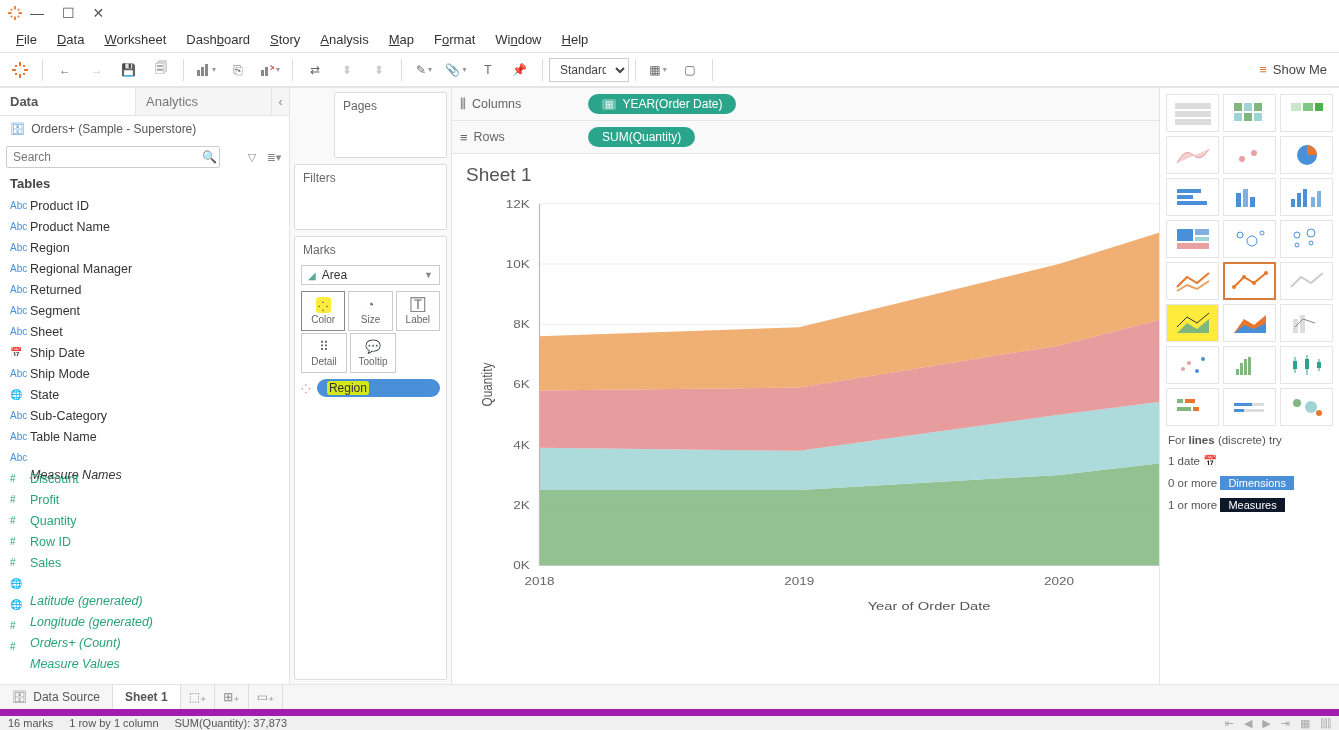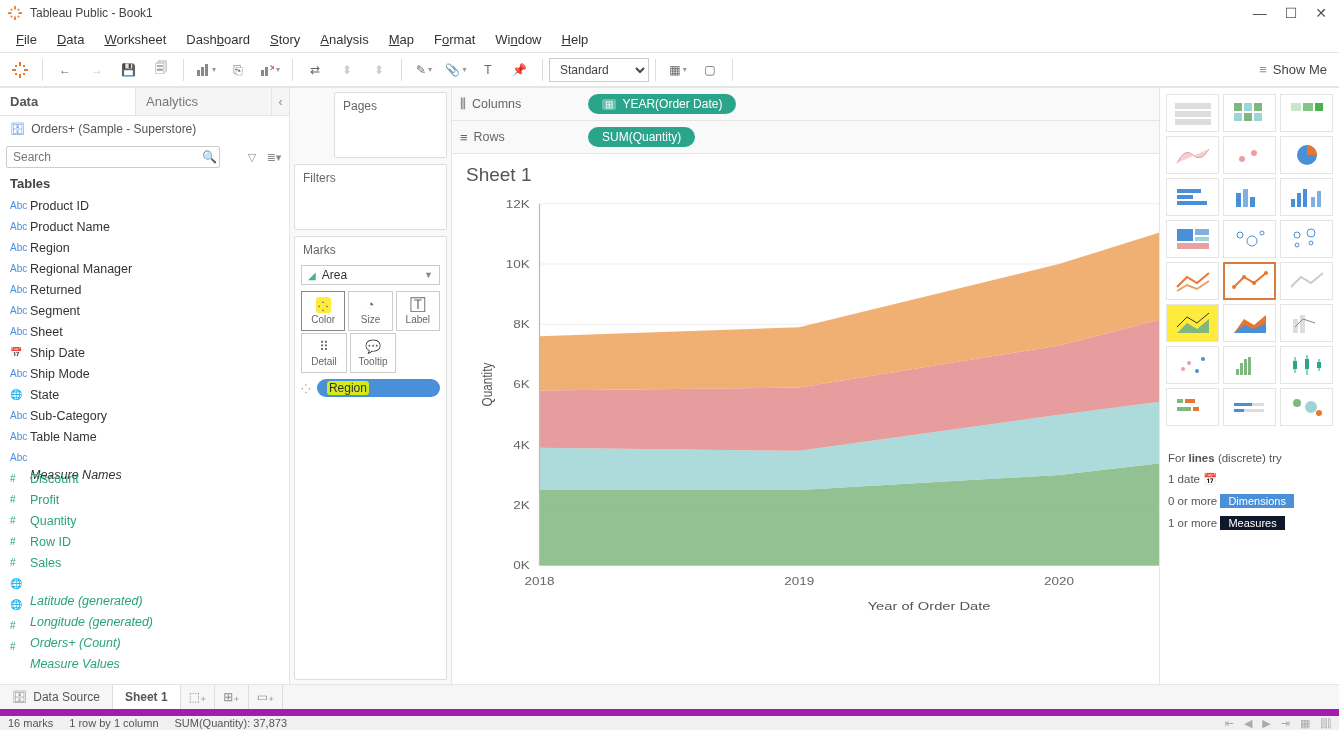--- a/index.html
+++ b/index.html
@@ -15,21 +15,21 @@
 
 .menubar { height: 26px; display: flex; align-items: center; padding: 0 8px; gap: 4px; }
 .menubar .mitem { padding: 2px 8px; font-size: 13px; }
 .menubar .mitem .ul { text-decoration: underline; }
 
 
 .toolbar { height: 36px; border-top: 1px solid #e5e5e5; border-bottom: 2px solid #e5e5e5; display: flex; align-items: center; padding: 0 4px; }
 .toolbar .tbbtn { width: 30px; height: 30px; display: flex; align-items: center; justify-content: center; color: #666; border: 1px solid transparent; margin: 0 1px; }
 .toolbar .sep { width: 1px; height: 22px; background: #ddd; margin: 0 6px; }
 .toolbar .tbbtn.dd::after { content: "▾"; font-size: 8px; margin-left: 2px; color: #999; }
-.toolbar select.fit { height: 24px; border: 1px solid #ccc; padding: 1px 6px; font-size: 12px; color: #444; background: #fff; width: 100px; }
+.toolbar select.fit { height: 24px; border: 1px solid #ccc; padding: 1px 6px; font-size: 12px; color: #444; background: #fff; width: 80px; }
 .toolbar .showme { margin-left: auto; display: flex; align-items: center; gap: 6px; font-size: 13px; color: #444; padding: 0 8px; }
 .toolbar .showme .icon { color: #d97c3b; }
 
 
 .main { display: flex; height: calc(730px - 26px - 26px - 36px - 25px - 21px); }
 
 
 .datapanel { width: 290px; border-right: 1px solid #e5e5e5; display: flex; flex-direction: column; }
 .datatabs { display: flex; border-bottom: 1px solid #e5e5e5; height: 28px; }
 .datatabs .dtab { flex: 1; display: flex; align-items: center; padding: 0 10px; font-size: 13px; font-weight: 600; color: #555; }
@@ -93,21 +93,21 @@
 .axistext { font-size: 11px; fill: #666; }
 .axislabel { font-size: 12px; fill: #555; }
 .nullbadge { position: absolute; right: 4px; bottom: 50px; background: #f0f0f0; border: 1px solid #ddd; padding: 1px 6px; font-size: 11px; color: #777; border-radius: 2px; }
 
 
 .showmepanel { position: absolute; right: 0; top: 0; width: 180px; background: #fff; border-left: 1px solid #e5e5e5; height: 100%; padding: 6px; display: flex; flex-direction: column; }
 .smgrid { display: grid; grid-template-columns: repeat(3, 1fr); gap: 4px; }
 .smcell { border: 1px solid #e5e5e5; height: 38px; display: flex; align-items: center; justify-content: center; overflow: hidden; }
 .smcell.sel { border: 2px solid #d97c3b; }
 .smcell.hl { background: #ffeb3b; }
-.smhelp { margin-top: 26px; font-size: 11.5px; color: #555; display: flex; flex-direction: column; gap: 8px; padding: 0 2px; }
+.smhelp { margin-top: 8px; font-size: 11.5px; color: #555; display: flex; flex-direction: column; gap: 8px; padding: 0 2px; }
 .smhelp .pilltag { display: inline-block; border-radius: 0; padding: 1px 8px; font-size: 11px; color: #fff; }
 .smhelp .pilltag.dim { background: #4a90d9; }
 .smhelp .pilltag.mea { background: #0f172a; }
 
 
 .bottomtabs { height: 25px; border-top: 1px solid #e5e5e5; display: flex; align-items: stretch; background: #f6f6f6; }
 .bottomtabs .btab { border-right: 1px solid #ddd; padding: 3px 12px; font-size: 12px; color: #555; display: flex; align-items: center; gap: 6px; }
 .bottomtabs .btab.active { background: #fff; font-weight: 600; }
 .bottomtabs .btab .ticon { color: #888; }
 
@@ -118,21 +118,20 @@
 svg .tick { stroke: #eee; stroke-width: 1; }
 svg .axis { stroke: #bbb; stroke-width: 1; }
 </style>
 </head>
 <body>
 
 <div class="titlebar">
   <svg class="logo" viewBox="0 0 16 16">
       <path d="M7 0h2v4H7zM7 12h2v4H7zM0 7h4v2H0zM12 7h4v2h-4zM3 3h2v2H3zM11 3h2v2h-2zM3 11h2v2H3zM11 11h2v2h-2z" fill="#e8762d"></path>
     </svg>
-  <span class="title">Tableau Public - Book1</span>
   <div class="winbtns">
     <span>—</span>
     <span>☐</span>
     <span>✕</span>
   </div>
 </div>
 
 <div class="menubar">
   <div class="mitem"><span class="ul">F</span>ile</div>
   <div class="mitem"><span class="ul">D</span>ata</div>

